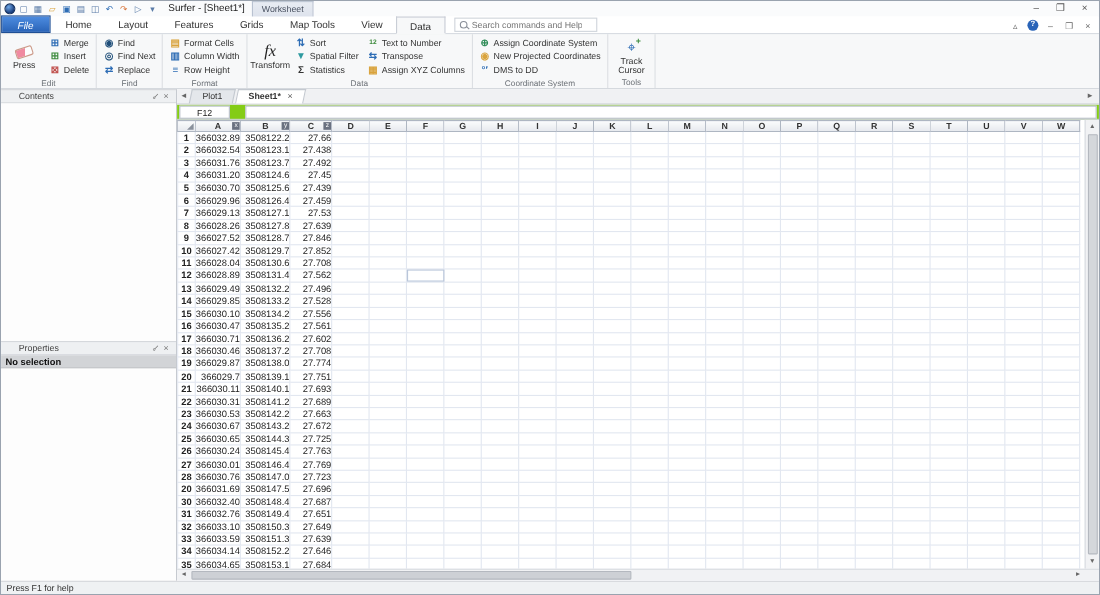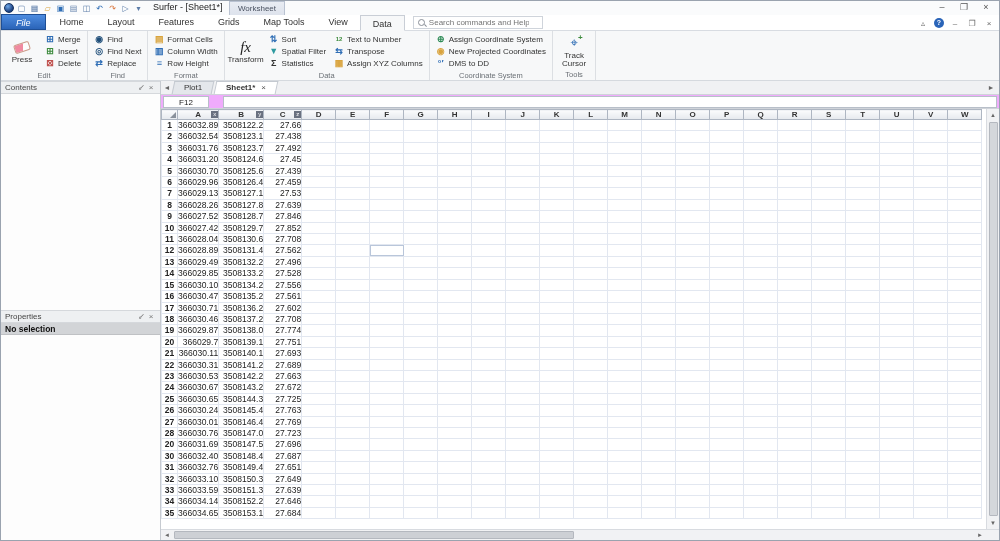--- a/index.html
+++ b/index.html
@@ -88,21 +88,21 @@
     color:#3d8b3d; font-size:8px; font-weight:bold; }
 
   
   .main { flex:1; display:flex; min-height:0; }
 
   .left-panels { width:160px; display:flex; flex-direction:column;
     border-right:1px solid #c6cad0; background:#fdfdfd; flex:0 0 auto; }
   .panel-header { height:13px; background:#eef0f2; border-bottom:1px solid #d5d8dc;
     border-top:1px solid #d5d8dc; display:flex; align-items:center; padding:0 4px;
     flex:0 0 auto; }
-  .panel-header .ptitle { font-size:8px; color:#444; flex:1; }
+  .panel-header .ptitle { font-size:8px; color:#444; flex:1;margin-left:12px; }
   .panel-header .picon { font-size:8px; color:#777; width:10px; text-align:center; }
   .pin-glyph { display:inline-block; transform:rotate(135deg); }
   .contents-body { height:216px; background:#fdfdfd; flex:0 0 auto; }
   .props-tabs { height:14px; background:#f2f3f5; border-bottom:1px solid #d5d8dc;
     display:flex; align-items:flex-end; padding-left:2px; flex:0 0 auto; }
   .props-tab { background:#fdfdfd; border:1px solid #c4c9d0; border-bottom:none;
     font-size:8px; padding:1px 8px; color:#333; }
   .no-selection { height:12px; background:#d2d4d7; border-bottom:1px solid #bfc1c4;
     font-size:8.5px; font-weight:bold; color:#111; padding:1px 4px; flex:0 0 auto; }
   .props-body { flex:1; background:#fdfdfd; }
@@ -117,21 +117,21 @@
     line-height:13px; }
   .tab-nav.right { position:absolute; right:2px; bottom:0; }
   .doctab { font-size:8px; padding:1px 10px; color:#333; height:13px;
     border:1px solid #c4c9d0; border-bottom:none; background:#e4e7eb;
     transform:skewX(-12deg); margin-right:2px; }
   .doctab > span { display:inline-block; transform:skewX(12deg); }
   .doctab.active { background:#fff; font-weight:bold; }
   .doctab .closex { margin-left:6px; font-weight:normal; color:#555; }
 
   
-  .formulabar { height:14px; display:flex; align-items:center; background:#f0abfc;
+  .formulabar { height:14px; display:flex; align-items:center; background:#84cc16;
     border-bottom:1px solid #cfd3d9; padding:1px 2px; gap:14px; flex:0 0 auto; }
   .namebox { width:46px; height:12px; background:#fff; border:1px solid #b8bfc9;
     text-align:center; font-size:8px; line-height:11px; color:#222; }
   .formula-field { flex:1; height:12px; background:#fff; border:1px solid #b8bfc9; }
 
   
   .gridwrap { flex:1; display:flex; min-height:0; }
   .gridscroll { flex:1; overflow:hidden; }
   table.grid { border-collapse:collapse; table-layout:fixed; }
   table.grid th, table.grid td { padding:0; overflow:hidden; white-space:nowrap; }
@@ -1372,14 +1372,17 @@
 
       <div class="hscrollbar">
         <span class="arr left">◄</span>
         <span class="hthumb"></span>
         <span class="arr right">►</span>
       </div>
 
     </div>
   </div>
 
+  <div class="statusbar">
+    <span>Press F1 for help</span>
+  </div>
 
 </div>
 
 </body></html>

